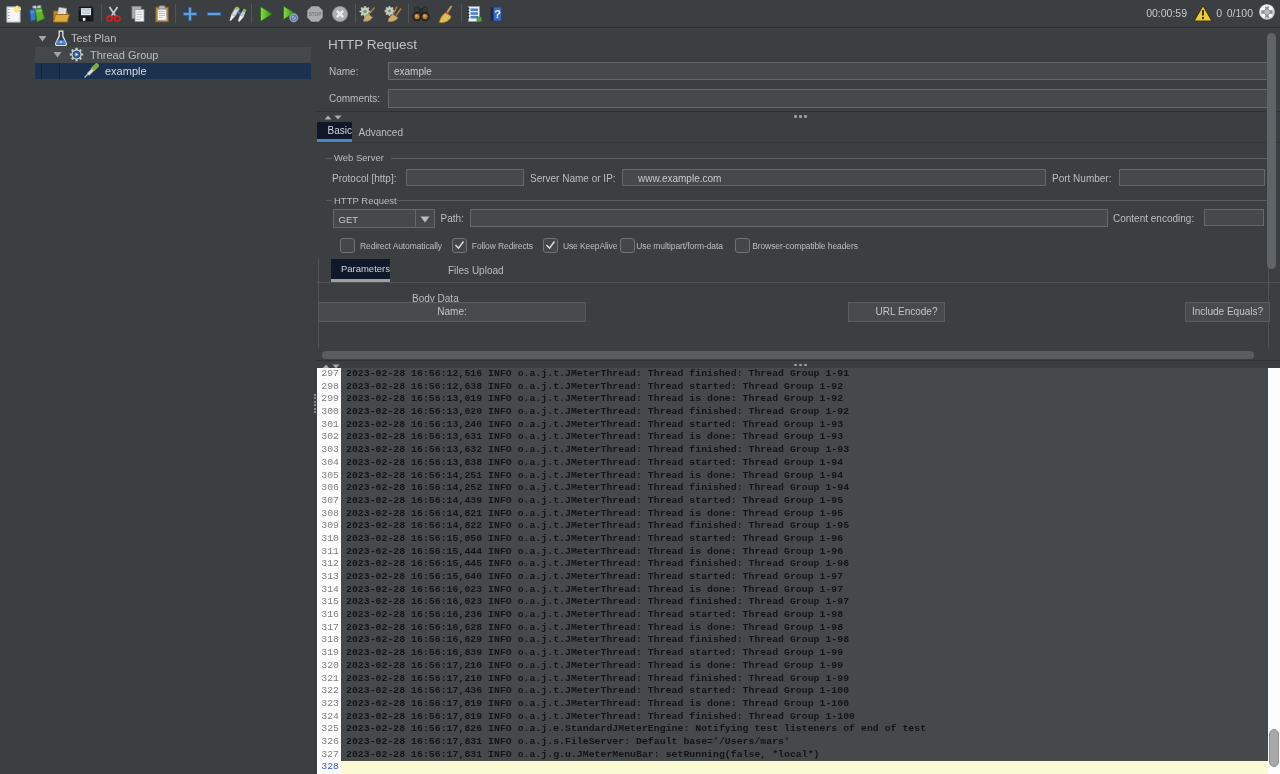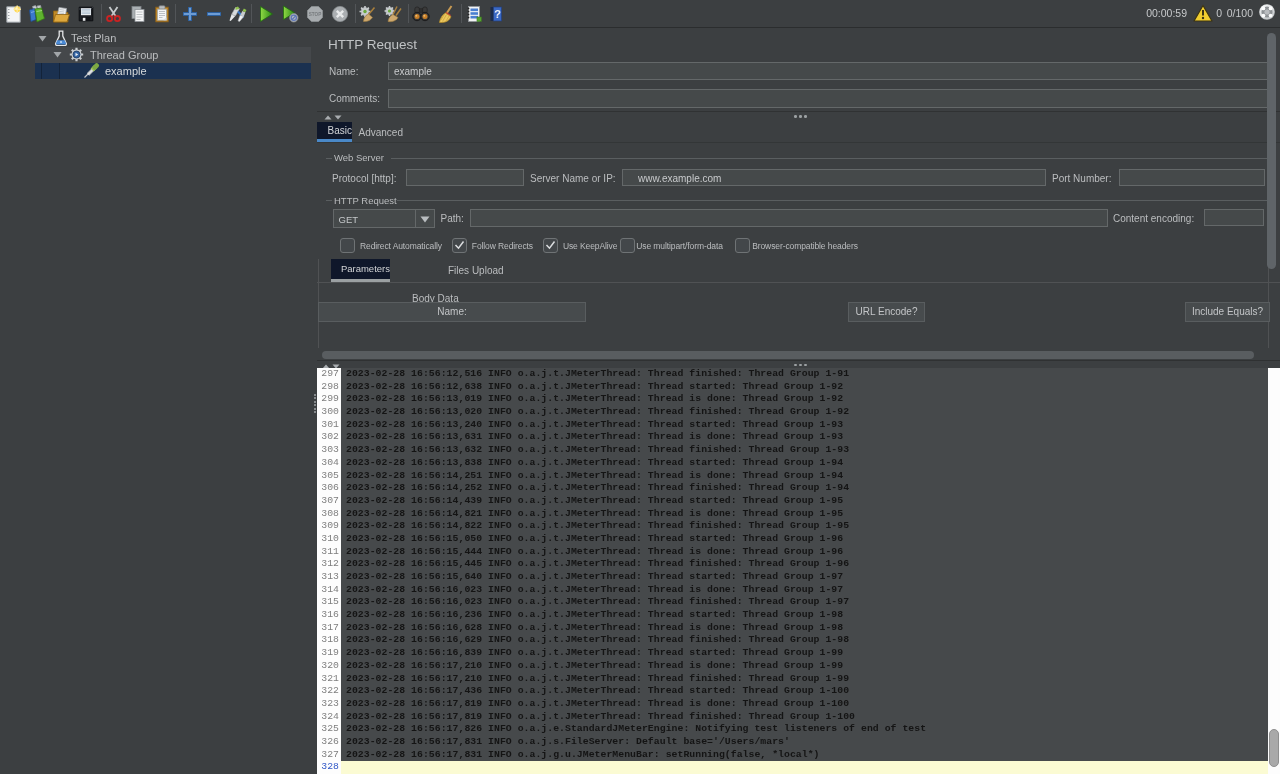--- a/index.html
+++ b/index.html
@@ -348,21 +348,21 @@
     <div class="tab-sel" style="left:14px;top:231px;width:59px;height:20px;line-height:20px;font-size:9.5px;">Parameters</div>
     <div class="abs" style="left:14px;top:251px;width:59px;height:3px;background:#9ba0a2;"></div>
     <div class="abs" style="left:95px;top:237px;margin-top:28px;">Body Data</div>
     <div class="abs" style="left:131px;top:237px;">Files Upload</div>
     <div class="abs" style="left:0px;top:254px;width:963px;height:1px;background:#505254;"></div>
     <div class="abs" style="left:0.5px;top:231px;width:1px;height:89px;background:#505254;"></div>
     <div class="abs" style="left:950.5px;top:231px;width:1px;height:89px;background:#505254;"></div>
 
 
     <div class="th" style="left:1px;top:274px;width:266px;">Name:</div>
-    <div class="th" style="left:531px;top:274px;width:75px;">URL Encode?</div>
+    <div class="th" style="left:531px;top:274px;width:75px;padding-left:20px;">URL Encode?</div>
     <div class="th" style="left:868px;top:274px;width:83px;">Include Equals?</div>
 
     <div class="abs" style="left:5px;top:323px;width:932px;height:8px;background:#595d60;border-radius:4px;"></div>
 
     <div class="abs" style="left:950px;top:5px;width:9px;height:236px;background:#5f6468;border-radius:4.5px;"></div>
   </div>
 
   <div class="abs" style="left:317px;top:360px;width:963px;height:8px;background:#3c3f41;border-top:1px solid #2f3132;">
     <svg class="abs" style="left:5px;top:2.5px;" width="8" height="5" viewBox="0 0 8 5">
         <path d="M4 0.5L7.5 4.5H0.5z" fill="#a9adb0"></path>

